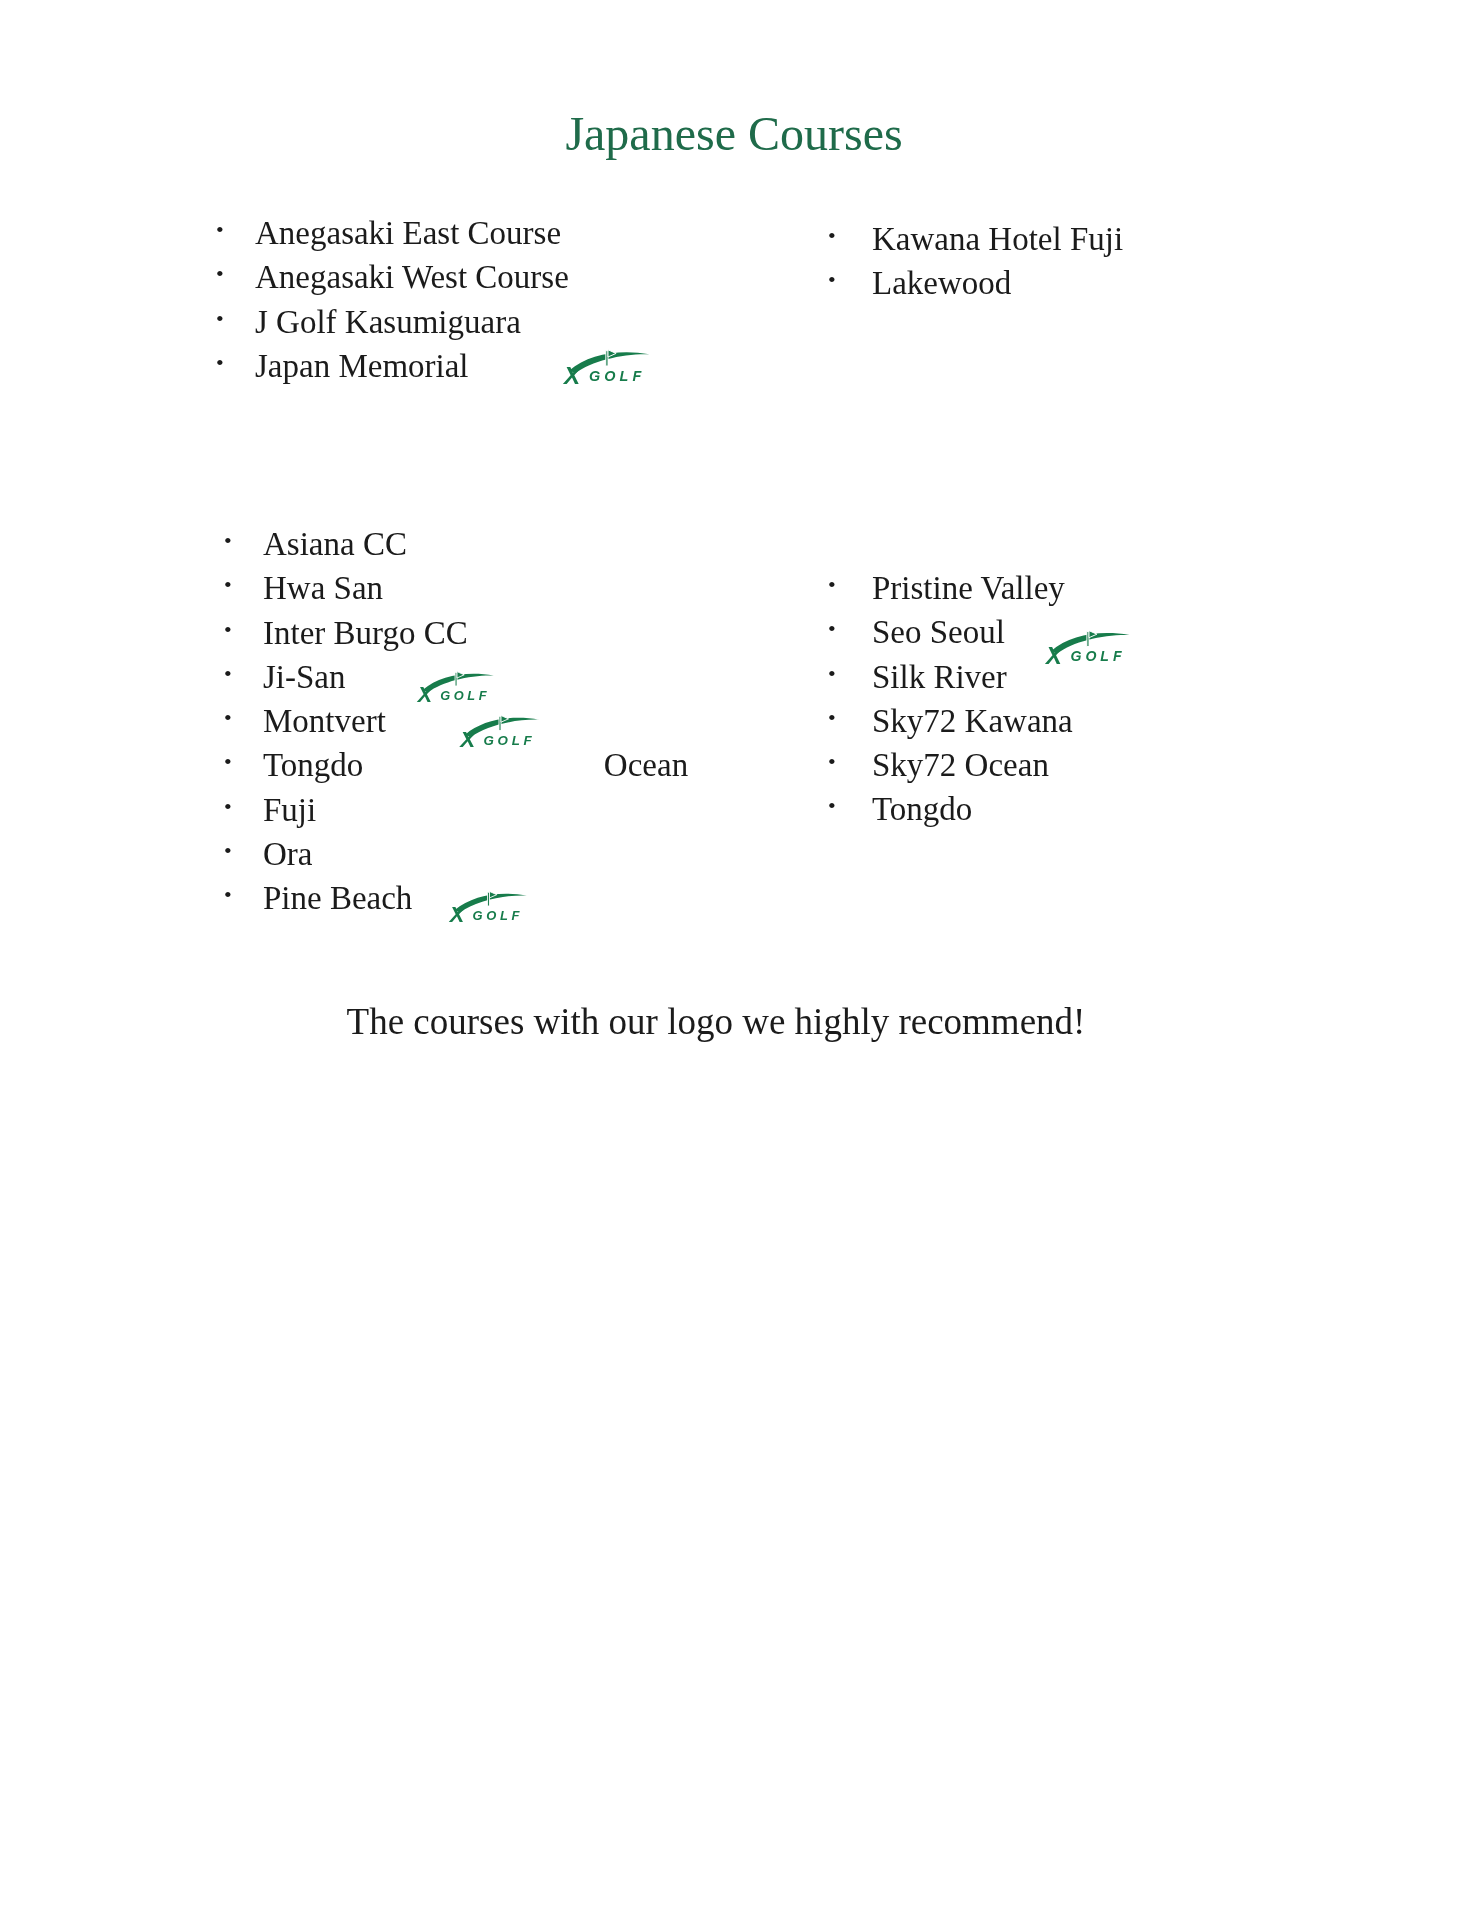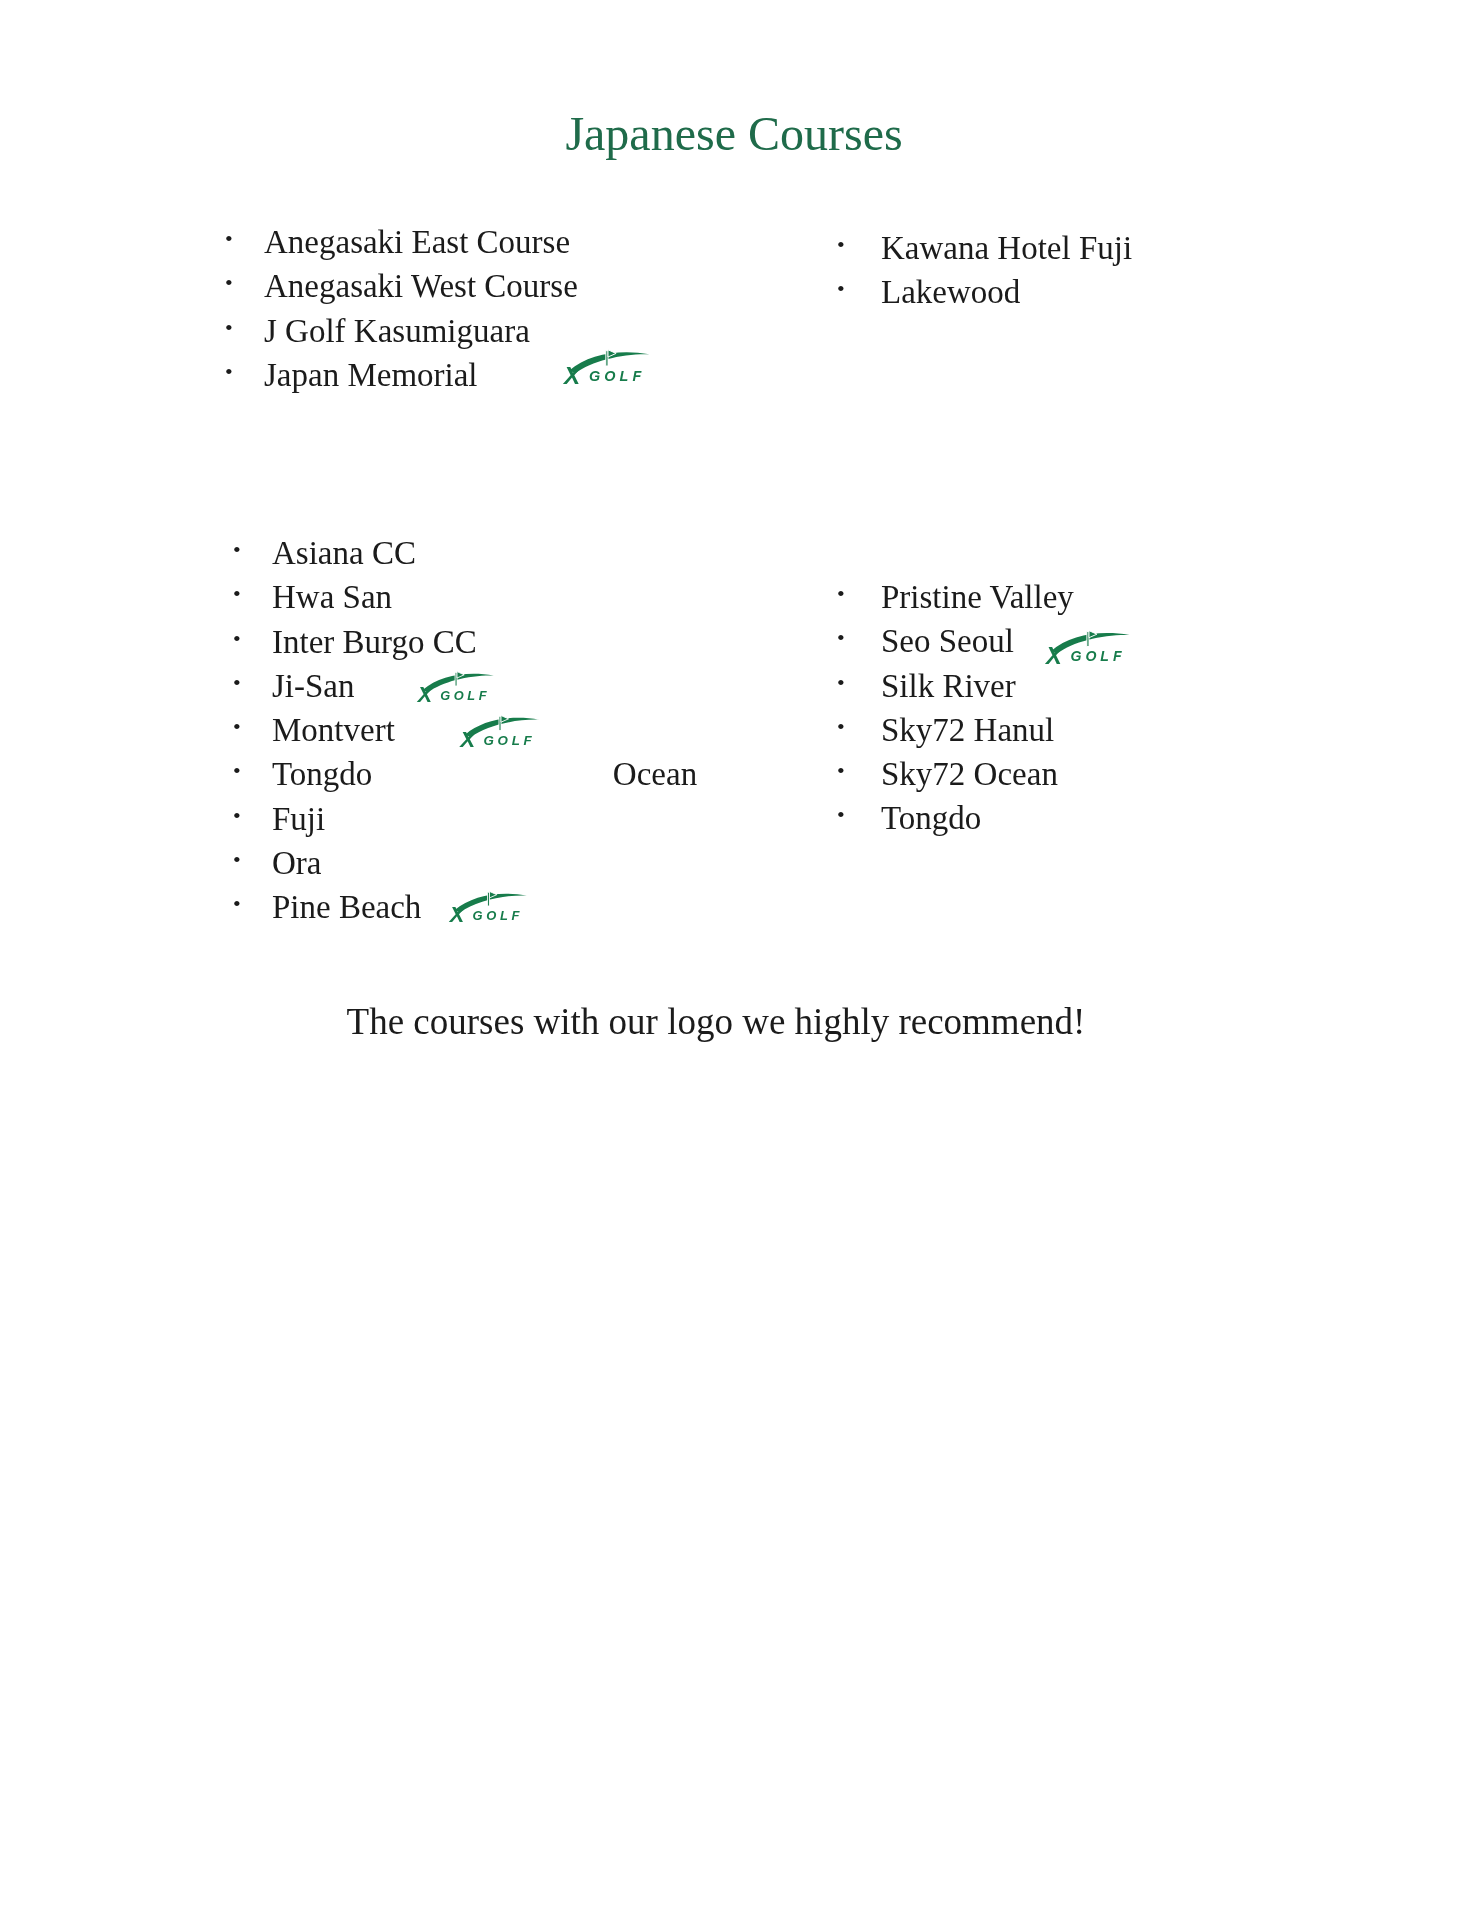--- a/index.html
+++ b/index.html
@@ -29,21 +29,21 @@
     font-size: 48px;
     line-height: 56px;
     font-weight: 400;
     color: var(--heading-green);
   }
   #heading-japanese { top: 106px; transform: translateX(-8px); }
   #heading-korean   { top: 458px; }
 
   ul.course-list {
     position: absolute;
-    margin: 9px;
+    margin: 0;
     padding: 0;
     list-style: none;
     font-size: 33px;
   }
   ul.course-list li {
     position: relative;
     height: 44.3px;
     line-height: 44.3px;
     padding-left: 42px;
     white-space: nowrap;
@@ -187,21 +187,21 @@
     <li>
       <span class="bullet"></span>
       <span class="course-name">Seo Seoul</span>
     </li>
     <li>
       <span class="bullet"></span>
       <span class="course-name">Silk River</span>
     </li>
     <li>
       <span class="bullet"></span>
-      <span class="course-name">Sky72 Hanul</span>
+      <span class="course-name">Sky72 Kawana</span>
     </li>
     <li>
       <span class="bullet"></span>
       <span class="course-name">Sky72 Ocean</span>
     </li>
     <li>
       <span class="bullet"></span>
       <span class="course-name">Tongdo</span>
     </li>
   </ul>

